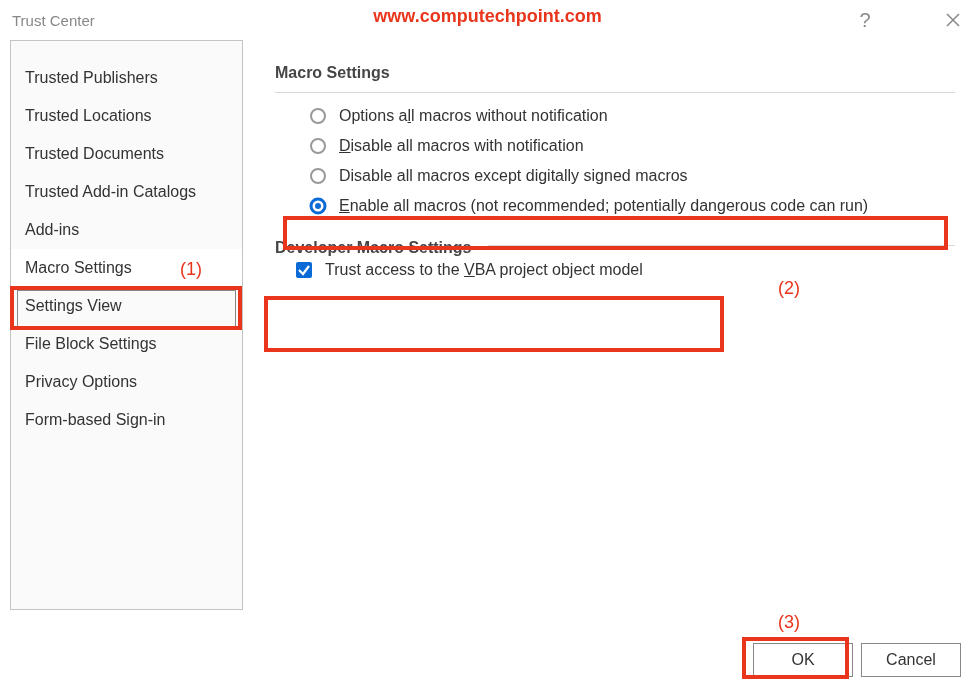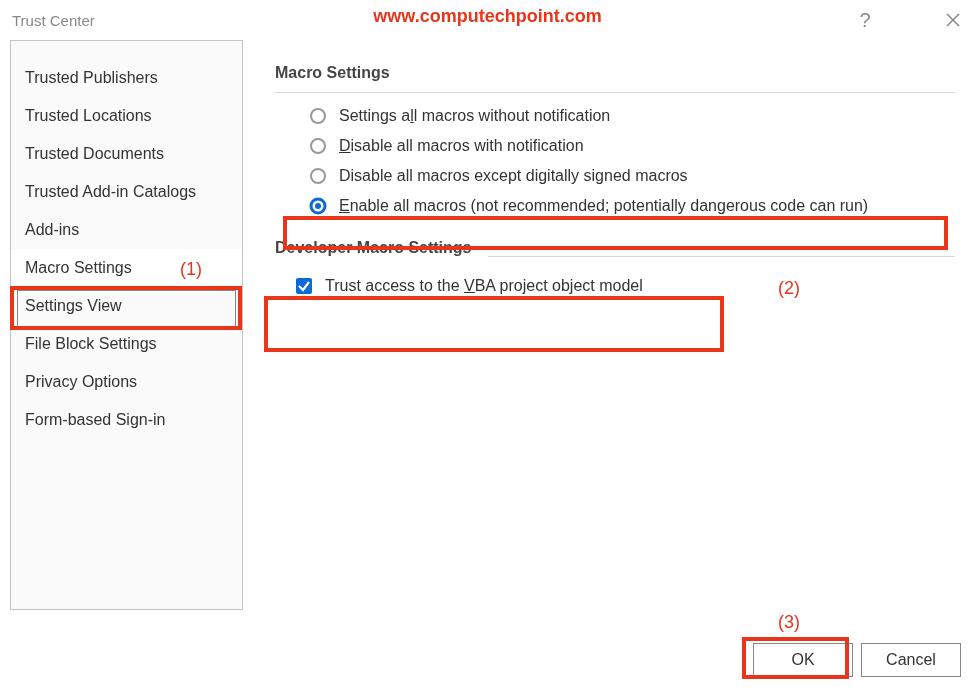--- a/index.html
+++ b/index.html
@@ -166,21 +166,21 @@
   <div class="content">
     <div class="section-head">Macro Settings</div>
     <hr class="section-rule">
     <div class="options">
       <div class="opt-row">
         <span class="radio">
             <svg width="18" height="18">
               <circle cx="9" cy="9" r="7" fill="none" stroke="#999" stroke-width="2"></circle>
             </svg>
           </span>
-        <span><span>Settings a</span><span class="u">l</span><span>l macros without notification</span></span>
+        <span><span>Options a</span><span class="u">l</span><span>l macros without notification</span></span>
       </div>
       <div class="opt-row">
         <span class="radio">
             <svg width="18" height="18">
               <circle cx="9" cy="9" r="7" fill="none" stroke="#999" stroke-width="2"></circle>
             </svg>
           </span>
         <span><span></span><span class="u">D</span><span>isable all macros with notification</span></span>
       </div>
       <div class="opt-row">
@@ -196,25 +196,25 @@
             <svg width="18" height="18">
               <circle cx="9" cy="9" r="7" fill="none" stroke="#0a6ad6" stroke-width="3"></circle>
               <circle cx="9" cy="9" r="3" fill="#0a6ad6"></circle>
             </svg>
           </span>
         <span><span></span><span class="u">E</span><span>nable all macros (not recommended; potentially dangerous code can run)</span></span>
       </div>
     </div>
 
     <div class="dev-sec">
-      <div style="display:flex;align-items:flex-end;">
+      <div style="display:flex;align-items:flex-start;">
         <div class="section-head" style="margin:0;flex:0 0 auto;">Developer Macro Settings</div>
         <div style="flex:1;border-top:1px solid #d8d8d8;margin-left:16px;height:1px;margin-top:6px;"></div>
       </div>
-      <div class="opt-row" style="margin-top:20px;padding-left:20px;">
+      <div class="opt-row" style="margin-top:4px;padding-left:20px;">
         <span class="check">
           <svg width="18" height="18">
               <rect x="1" y="1" width="16" height="16" rx="2" fill="#0a6ad6"></rect>
               <path d="M4 9 L8 13 L14 5" stroke="#fff" stroke-width="2.2" fill="none"></path>
             </svg>
         </span>
         <span><span>Trust access to the </span><span class="u">V</span><span>BA project object model</span></span>
       </div>
     </div>
   </div>

